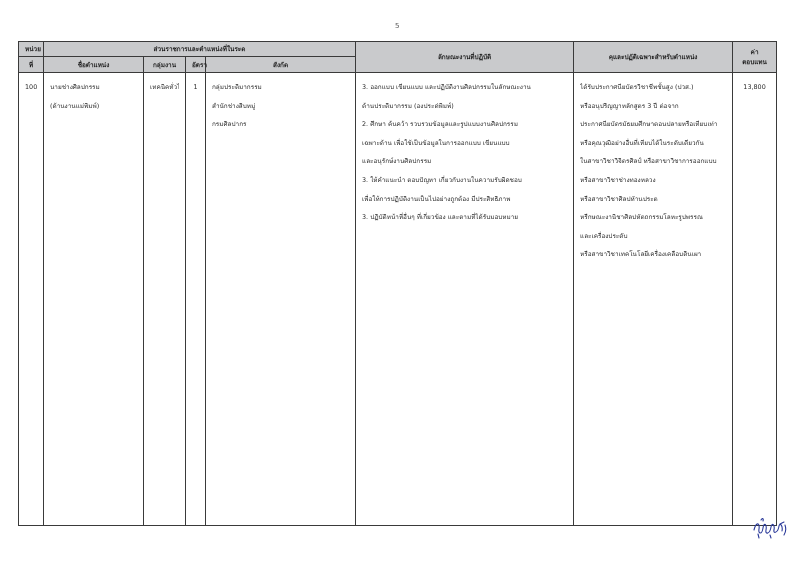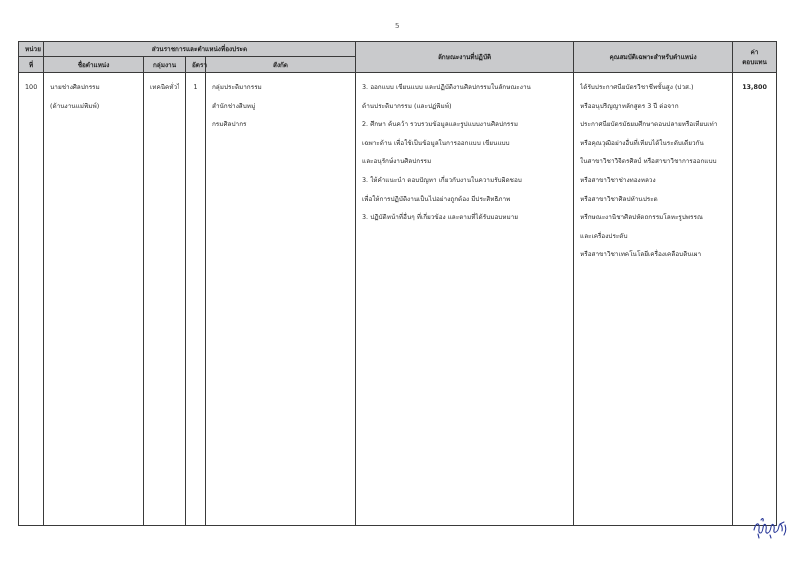--- a/index.html
+++ b/index.html
@@ -52,21 +52,21 @@
       height: 447px;
       padding-top: 5px;
     }
     .line {
       display: block;
       line-height: 18.6px;
       white-space: nowrap;
       overflow: hidden;
     }
     .center { text-align: center; }
-    .right-text { text-align: center; font-weight: bold; }
+    .right-text { text-align: center; }
     .signature {
       position: absolute;
       left: 750px;
       top: 516px;
       width: 42px;
       height: 24px;
     }
   </style>
 </head>
 <body>
@@ -80,23 +80,23 @@
     <col style="width:42px">
     <col style="width:20px">
     <col style="width:150px">
     <col style="width:218px">
     <col style="width:159px">
     <col style="width:44px">
   </colgroup>
   <thead>
     <tr class="hdr1">
       <th>หน่วย</th>
-      <th colspan="4">ส่วนราชการและตำแหน่งที่องประด</th>
+      <th colspan="4">ส่วนราชการและตำแหน่งที่ในระด</th>
       <th rowspan="2">ลักษณะงานที่ปฏิบัติ</th>
-      <th rowspan="2">คุณสมบัติเฉพาะสำหรับตำแหน่ง</th>
+      <th rowspan="2">คุและปฏัติเฉพาะสำหรับตำแหน่ง</th>
       <th rowspan="2">ค่าตอบแทน</th>
     </tr>
     <tr class="hdr2">
       <th>ที่</th>
       <th>ชื่อตำแหน่ง</th>
       <th>กลุ่มงาน</th>
       <th>อัตรา</th>
       <th>สังกัด</th>
     </tr>
   </thead>
@@ -115,21 +115,21 @@
       <td class="center">
         <span class="line">1</span>
       </td>
       <td>
         <span class="line">กลุ่มประติมากรรม</span>
         <span class="line">สำนักช่างสิบหมู่</span>
         <span class="line">กรมศิลปากร</span>
       </td>
       <td>
         <span class="line">3. ออกแบบ เขียนแบบ และปฏิบัติงานศิลปกรรมในลักษณะงาน</span>
-        <span class="line">ด้านประติมากรรม (และปฏ่พิมพ์)</span>
+        <span class="line">ด้านประติมากรรม (องประด่พิมพ์)</span>
         <span class="line">2. ศึกษา ค้นคว้า รวบรวมข้อมูลและรูปแบบงานศิลปกรรม</span>
         <span class="line">เฉพาะด้าน เพื่อใช้เป็นข้อมูลในการออกแบบ เขียนแบบ</span>
         <span class="line">และอนุรักษ์งานศิลปกรรม</span>
         <span class="line">3. ให้คำแนะนำ ตอบปัญหา เกี่ยวกับงานในความรับผิดชอบ</span>
         <span class="line">เพื่อให้การปฏิบัติงานเป็นไปอย่างถูกต้อง มีประสิทธิภาพ</span>
         <span class="line">3. ปฏิบัติหน้าที่อื่นๆ ที่เกี่ยวข้อง และตามที่ได้รับมอบหมาย</span>
       </td>
       <td>
         <span class="line">ได้รับประกาศนียบัตรวิชาชีพชั้นสูง (ปวส.)</span>
         <span class="line">หรืออนุปริญญาหลักสูตร 3 ปี ต่อจาก</span>

